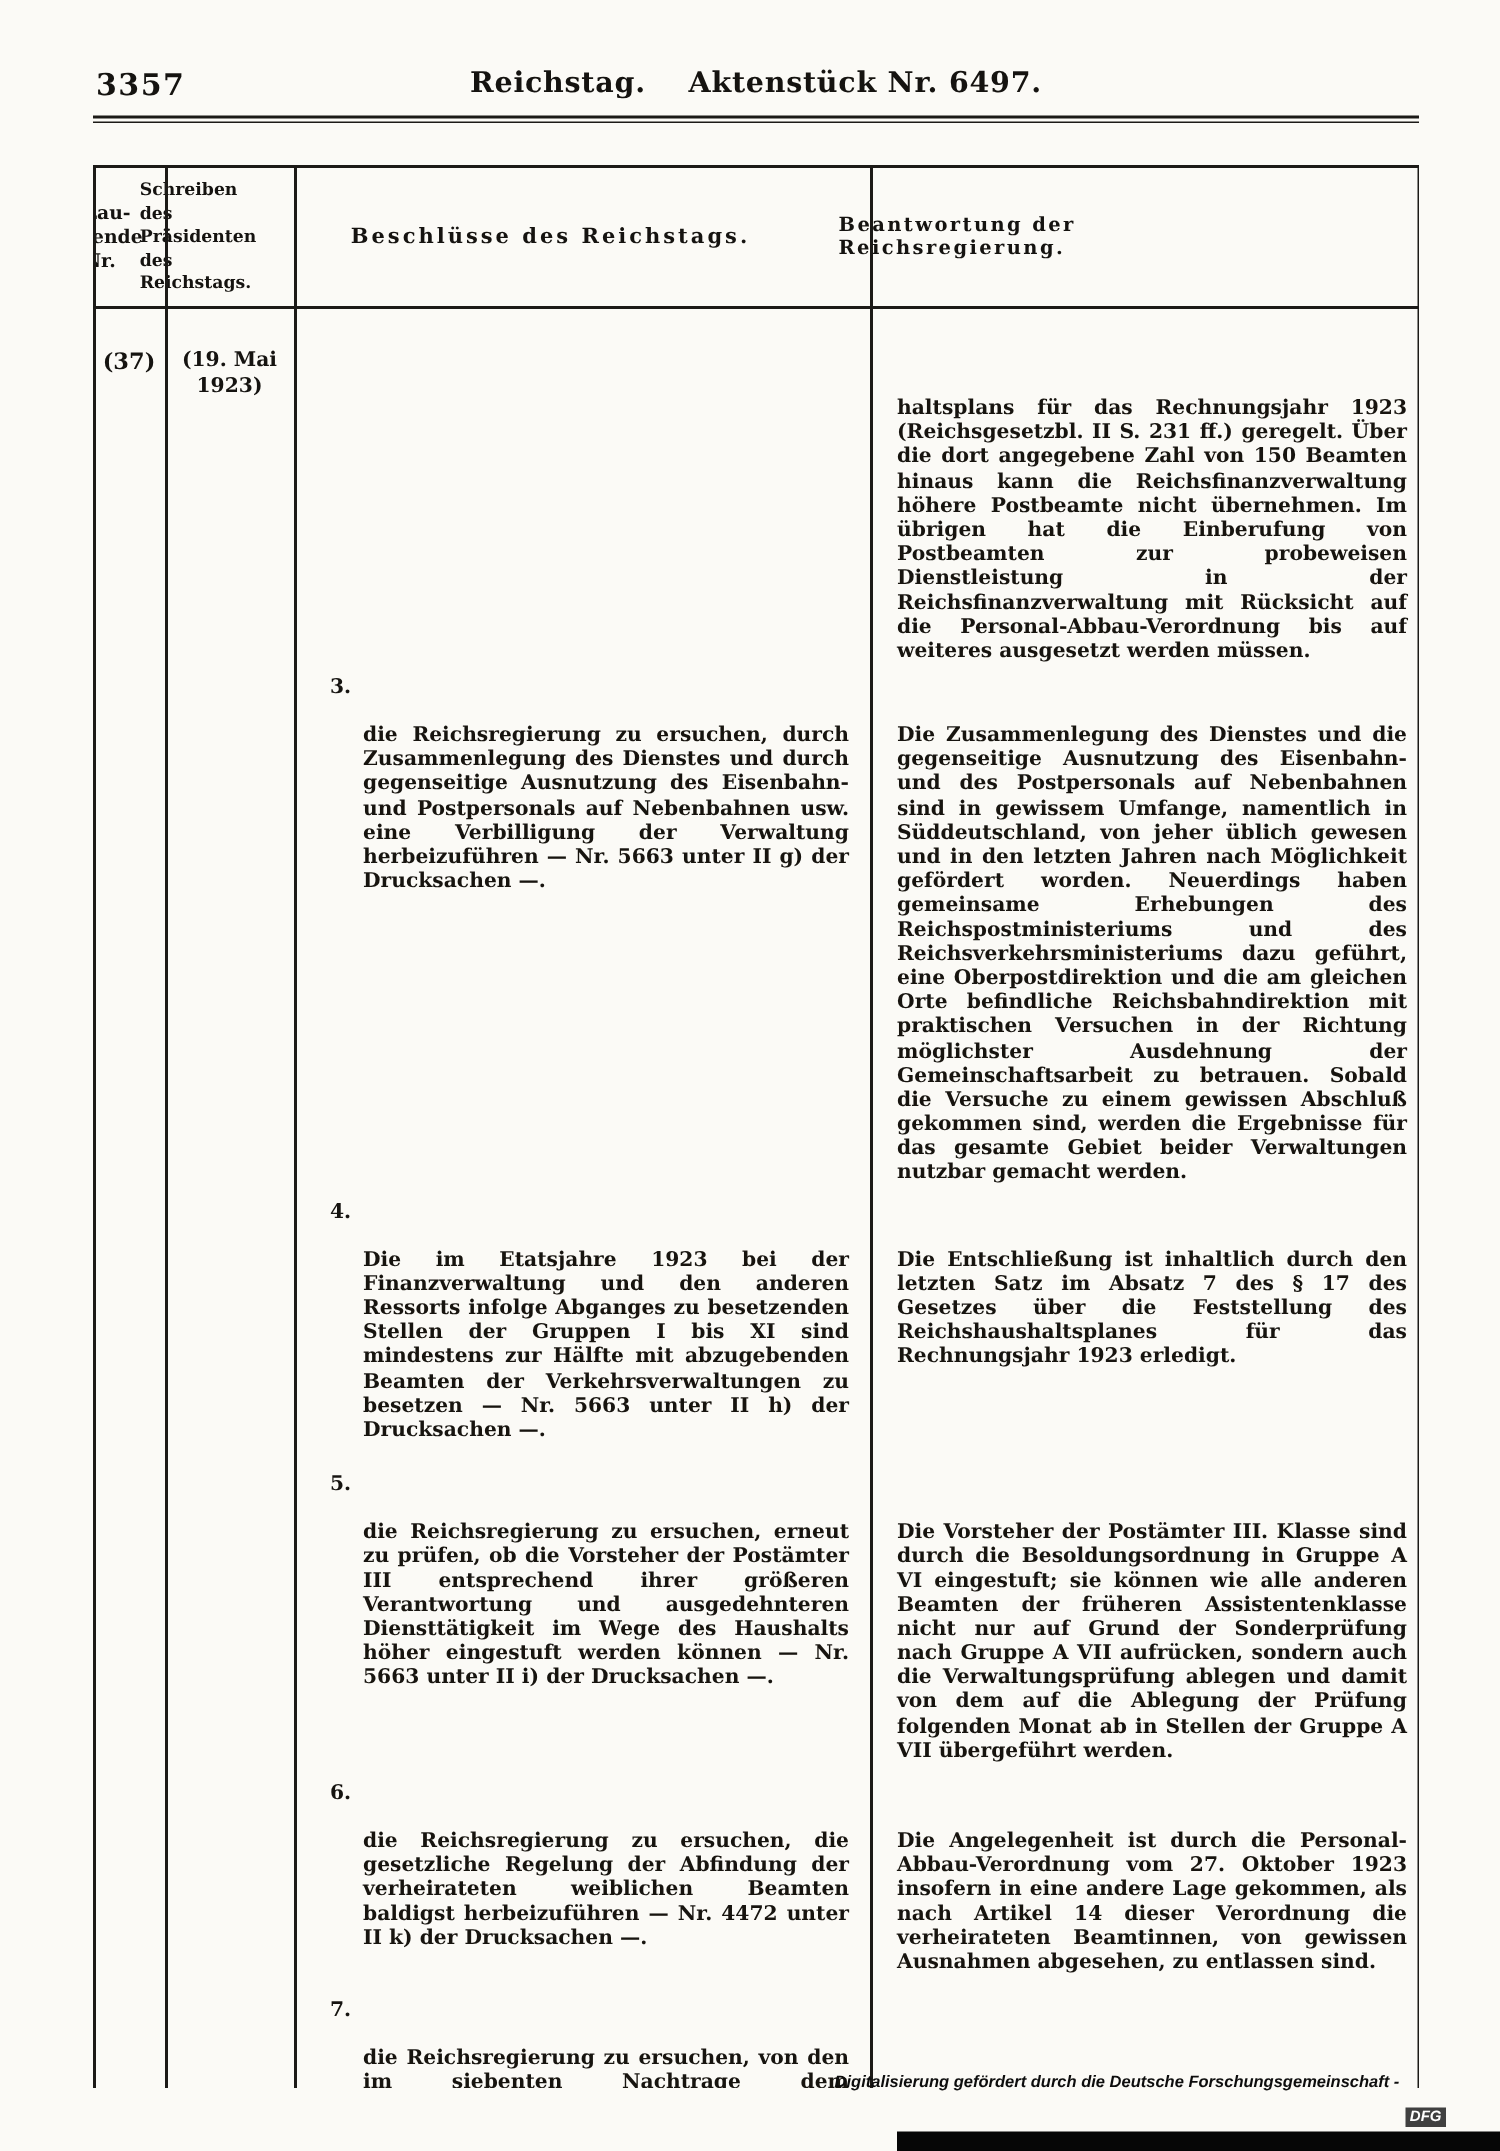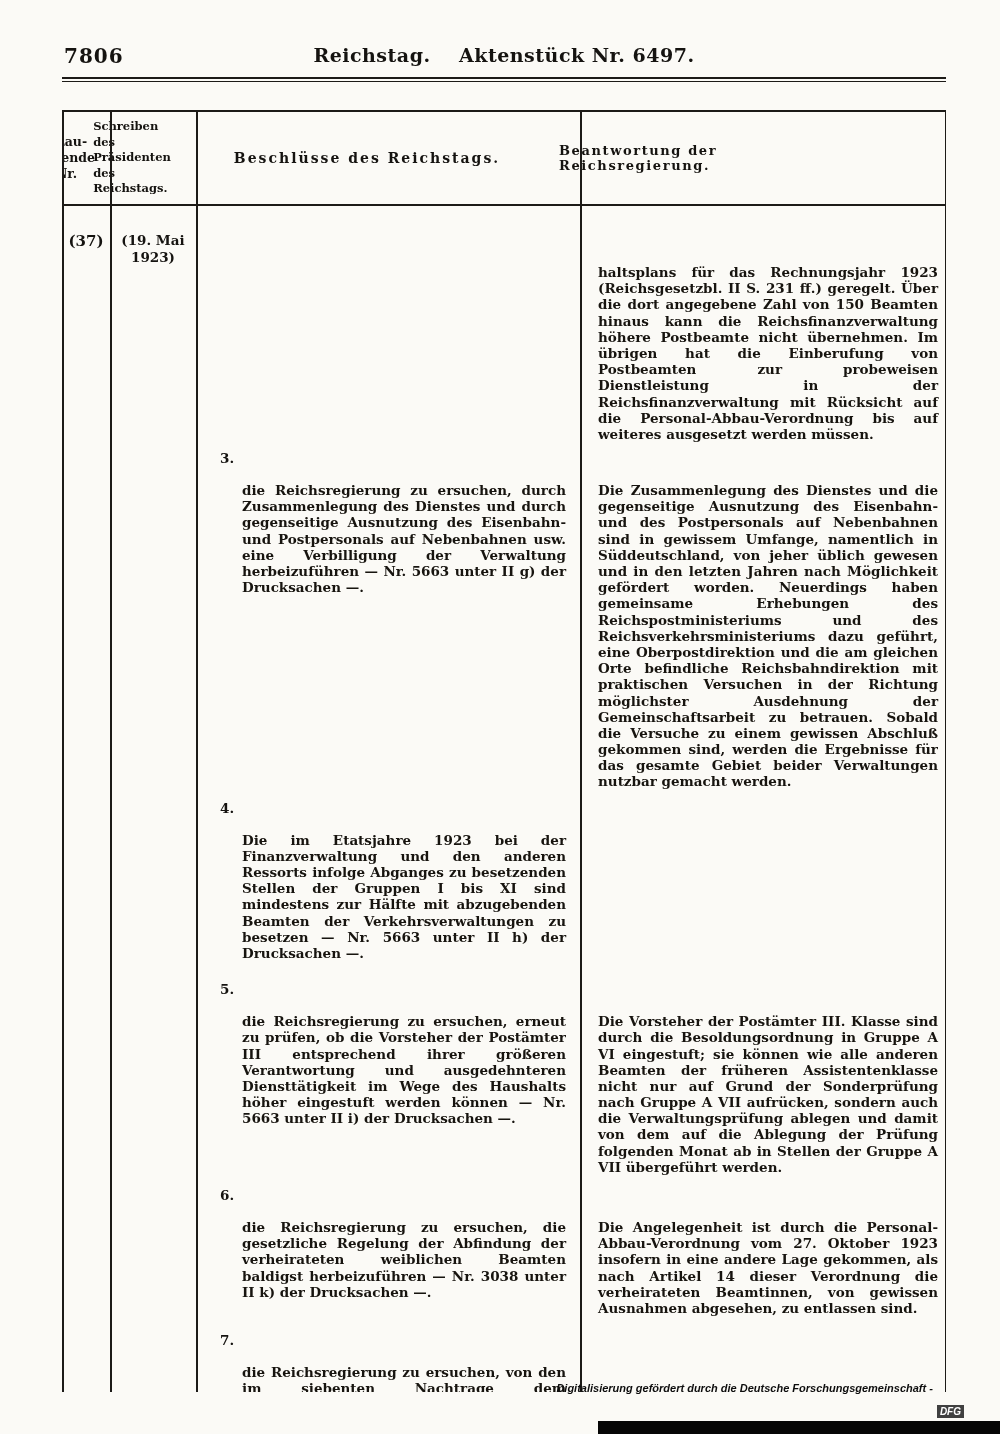--- a/index.html
+++ b/index.html
@@ -87,21 +87,21 @@
   .bottom-bar {
     position: absolute; bottom: 0; right: 0;
     width: 402px; height: 13px; background: #060606;
   }
 </style>
 </head>
 <body>
 
 <div class="page-header">
   <div class="header-line">
-    <span class="page-number">7806</span>
+    <span class="page-number">3357</span>
     <div class="page-title">Reichstag.    Aktenstück Nr. 6497.</div>
   </div>
   <div class="rule-thick"></div>
   <div class="rule-thin"></div>
 </div>
 
 <div class="doc-table">
   <div class="vline vl-0"></div>
   <div class="vline vl-1"></div>
   <div class="vline vl-2"></div>
@@ -145,41 +145,42 @@
 
     <div class="row mb20">
       <div class="c1"></div>
       <div class="c2"></div>
       <div class="c3">
         <div class="item">
           <span class="item-num">4.</span>
           <div class="item-body body-text">Die im Etatsjahre 1923 bei der Finanzverwaltung und den anderen Ressorts infolge Abganges zu besetzenden Stellen der Gruppen I bis XI sind mindestens zur Hälfte mit abzugebenden Beamten der Verkehrsverwaltungen zu besetzen — Nr. 5663 unter II h) der Drucksachen —.</div>
         </div>
       </div>
+      <div class="c4 body-text">Die Entschließung ist inhaltlich durch den letzten Satz im Absatz 7 des § 17 des Gesetzes über die Feststellung des Reichshaushaltsplanes für das Rechnungsjahr 1923 erledigt.</div>
     </div>
 
     <div class="row mb12">
       <div class="c1"></div>
       <div class="c2"></div>
       <div class="c3">
         <div class="item">
           <span class="item-num">5.</span>
           <div class="item-body body-text">die Reichsregierung zu ersuchen, erneut zu prüfen, ob die Vorsteher der Postämter III entsprechend ihrer größeren Verantwortung und ausgedehnteren Diensttätigkeit im Wege des Haushalts höher eingestuft werden können — Nr. 5663 unter II i) der Drucksachen —.</div>
         </div>
       </div>
       <div class="c4 body-text">Die Vorsteher der Postämter III. Klasse sind durch die Besoldungsordnung in Gruppe A VI eingestuft; sie können wie alle anderen Beamten der früheren Assistentenklasse nicht nur auf Grund der Sonderprüfung nach Gruppe A VII aufrücken, sondern auch die Verwaltungsprüfung ablegen und damit von dem auf die Ablegung der Prüfung folgenden Monat ab in Stellen der Gruppe A VII übergeführt werden.</div>
     </div>
 
     <div class="row mb16">
       <div class="c1"></div>
       <div class="c2"></div>
       <div class="c3">
         <div class="item">
           <span class="item-num">6.</span>
-          <div class="item-body body-text">die Reichsregierung zu ersuchen, die gesetzliche Regelung der Abfindung der verheirateten weiblichen Beamten baldigst herbeizuführen — Nr. 3038 unter II k) der Drucksachen —.</div>
+          <div class="item-body body-text">die Reichsregierung zu ersuchen, die gesetzliche Regelung der Abfindung der verheirateten weiblichen Beamten baldigst herbeizuführen — Nr. 4472 unter II k) der Drucksachen —.</div>
         </div>
       </div>
       <div class="c4 body-text">Die Angelegenheit ist durch die Personal-Abbau-Verordnung vom 27. Oktober 1923 insofern in eine andere Lage gekommen, als nach Artikel 14 dieser Verordnung die verheirateten Beamtinnen, von gewissen Ausnahmen abgesehen, zu entlassen sind.</div>
     </div>
 
     <div class="row">
       <div class="c1"></div>
       <div class="c2"></div>
       <div class="c3">
         <div class="item">

